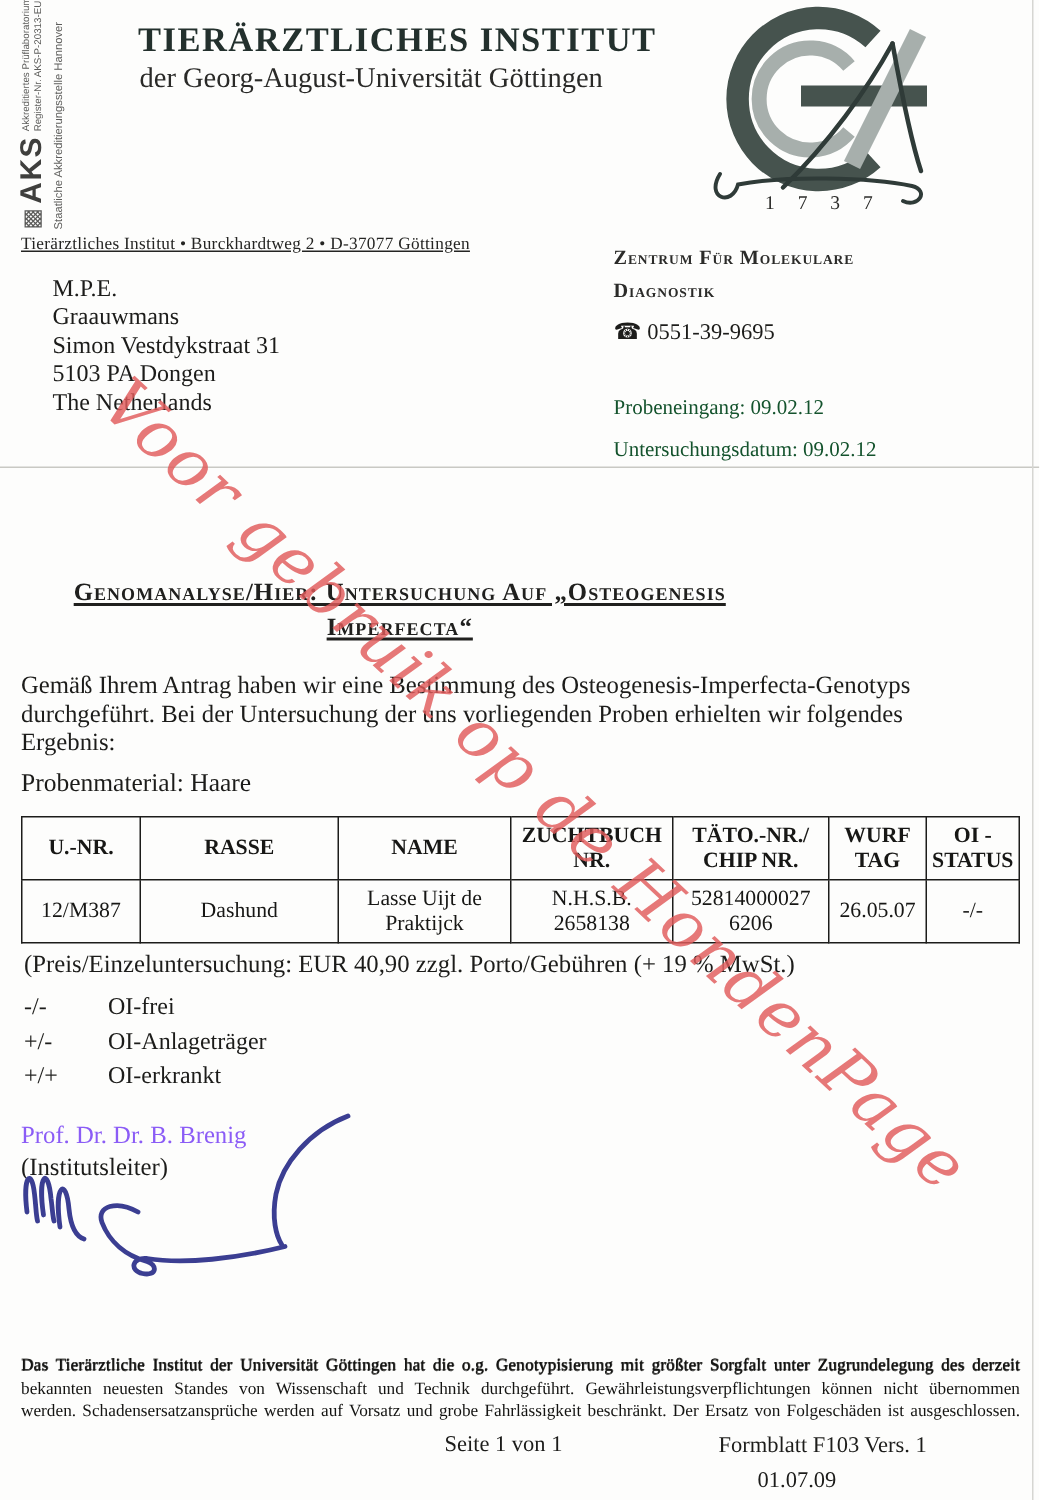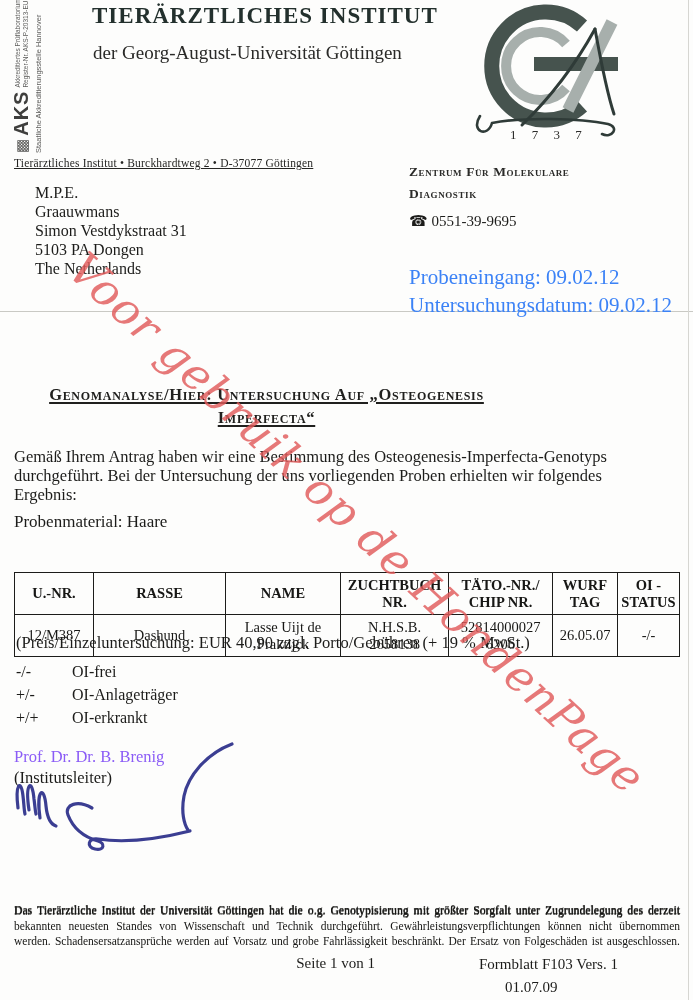--- a/index.html
+++ b/index.html
@@ -20,51 +20,51 @@
     display:flex;flex-direction:column;font-family:"Liberation Sans",sans-serif;color:#4a4a48;
   }
   .aks-row1{display:flex;align-items:center;gap:3px;}
   .aks-check{font-size:15px;line-height:15px;color:#5a5a58;}
   .aks-name{font-size:20px;font-weight:bold;letter-spacing:1px;color:#3f3f3d;}
   .aks-tiny{display:flex;flex-direction:column;justify-content:center;}
   .aks-tiny div{font-size:6.5px;line-height:7.5px;white-space:nowrap;color:#5c5c5a;}
   .aks-row2{font-size:7.5px;margin-top:1px;white-space:nowrap;color:#5c5c5a;}
 
   
-  .inst-title{position:absolute;left:92px;top:3px;font-size:23px;font-weight:bold;letter-spacing:1px;color:#23302d;}
+  .inst-title{position:absolute;left:92px;top:14px;font-size:23px;font-weight:bold;letter-spacing:1px;color:#23302d;}
   .inst-sub{position:absolute;left:93px;top:42px;font-size:19px;color:#2a2a28;text-align:right;}
 
   .uni-logo{position:absolute;left:462px;top:4px;}
 
   .sender-line{
     position:absolute;left:14px;top:157px;font-size:11.5px;letter-spacing:.2px;
     text-decoration:underline;color:#252523;
   }
   .recipient{position:absolute;left:35px;top:183px;font-size:16px;line-height:19px;color:#1c1c1a;}
 
   .center-name{
     position:absolute;left:409px;font-family:Liberation Serif, serif;
     font-weight:bold;font-size:13.5px;font-variant:small-caps;letter-spacing:.6px;color:#2b2b29;
   }
   .phone{position:absolute;left:409px;top:212px;font-size:15px;color:#1c1c1a;}
-  .date-line{position:absolute;left:409px;font-size:21px;color:#3b82f6;}
+  .date-line{position:absolute;left:409px;font-size:14px;color:#14532d;}
 
   
   .doc-title{
     position:absolute;left:14px;top:383px;width:505px;text-align:center;
     font-weight:bold;font-size:16.5px;font-variant:small-caps;letter-spacing:.7px;line-height:23px;color:#20201e;
   }
   .doc-title span{text-decoration:underline;text-decoration-thickness:1.5px;text-underline-offset:2px;}
 
   .body-par{position:absolute;left:14px;top:447px;width:660px;font-size:16.5px;line-height:19px;color:#1c1c1a;}
   .sample-line{position:absolute;left:14px;top:512px;font-size:17px;color:#1c1c1a;}
 
   
   table.result{
-    position:absolute;left:14px;top:572px;width:665px;border-collapse:collapse;table-layout:fixed;
+    position:absolute;left:14px;top:544px;width:665px;border-collapse:collapse;table-layout:fixed;
     font-size:14.5px;color:#171715;
   }
   table.result th,table.result td{
     border:1.6px solid #1c1c1a;text-align:center;vertical-align:middle;
     white-space:pre-line;line-height:17px;padding:2px 1px;
   }
   table.result th{font-weight:bold;height:37px;}
   table.result td{height:37px;}
 
   .price-note{position:absolute;left:16px;top:633px;font-size:16.5px;color:#1c1c1a;}

